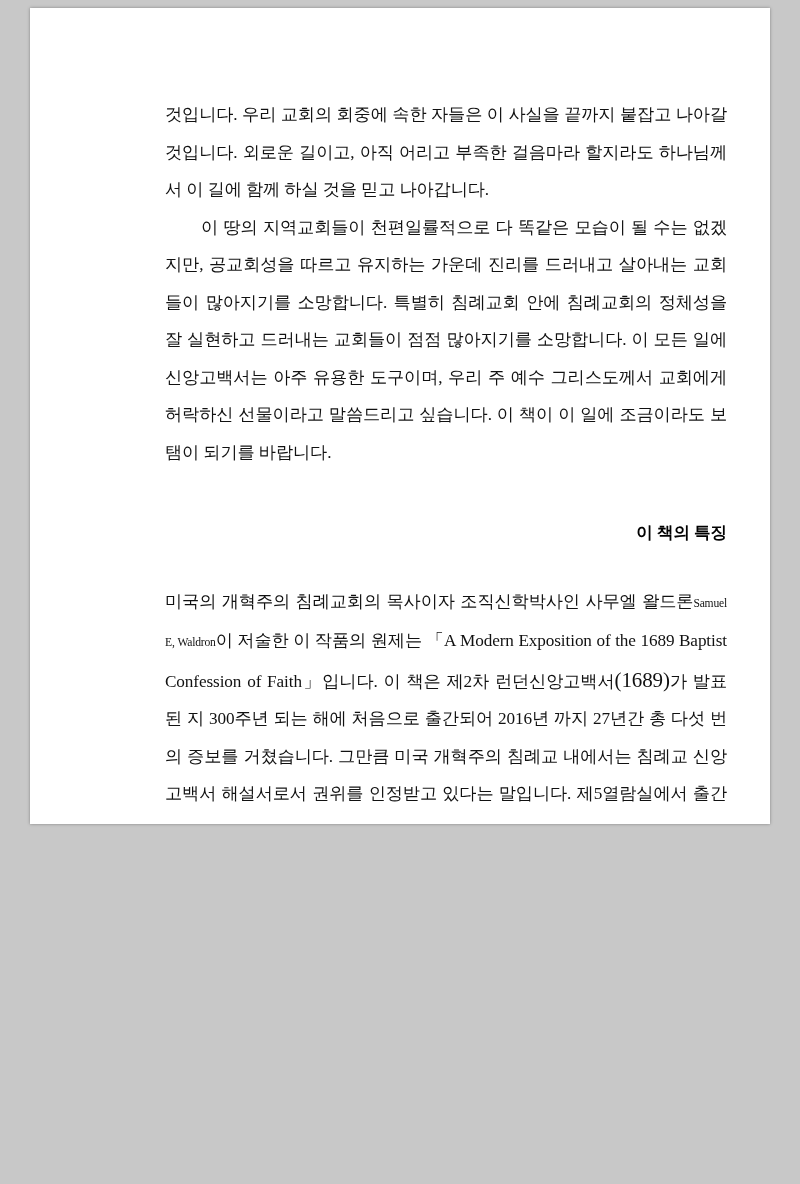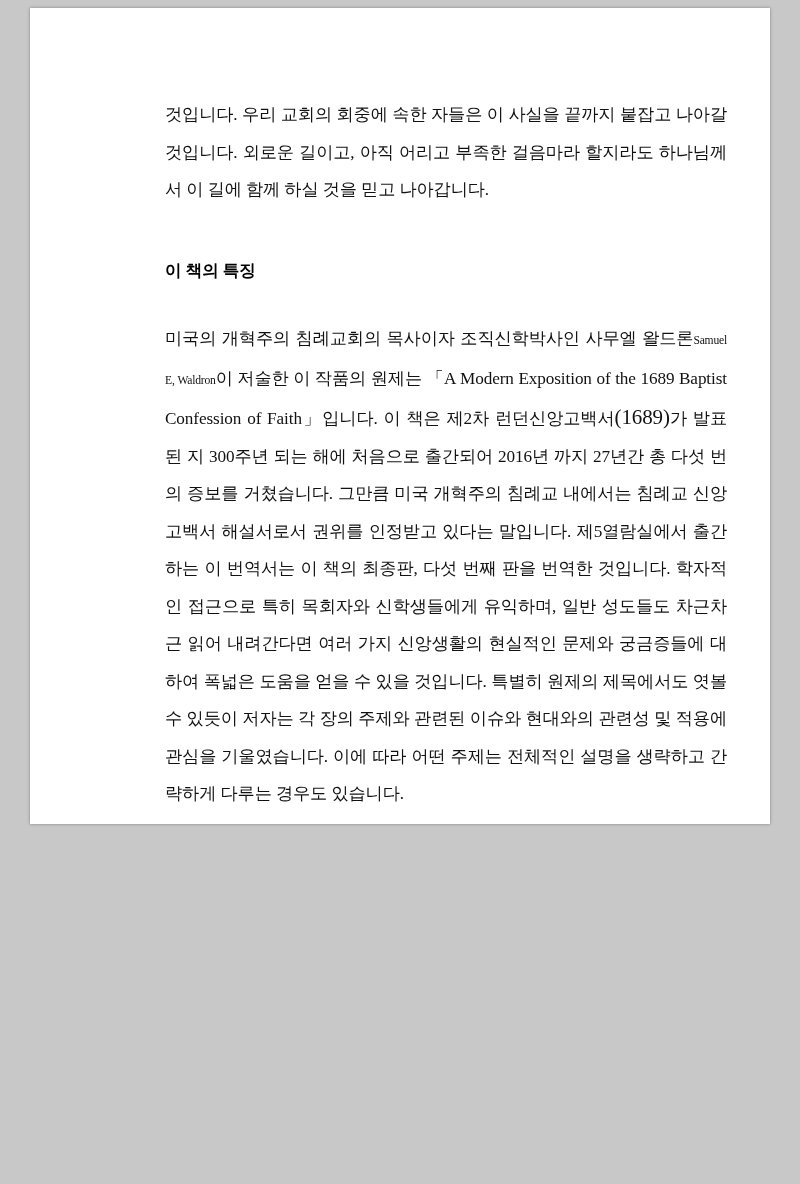--- a/index.html
+++ b/index.html
@@ -38,20 +38,21 @@
   }
   p.indent {
     text-indent: 2.1em;
   }
   .sec-heading {
     margin: 0;
     font-size: 16.5px;
     font-weight: bold;
     color: #000;
     line-height: 1.2;
+    text-align: right;
   }
   .gap-1 { height: 52px; }
   .gap-2 { height: 40px; }
   .latin {
     font-family: "Liberation Serif", serif;
   }
   .footnote-name {
     font-size: 11.6px;
     letter-spacing: -0.2px;
   }
@@ -80,20 +81,21 @@
   }
 </style>
 </head>
 <body>
 
 <div class="page">
   <div class="content">
 
     <p>것입니다. 우리 교회의 회중에 속한 자들은 이 사실을 끝까지 붙잡고 나아갈 것입니다. 외로운 길이고, 아직 어리고 부족한 걸음마라 할지라도 하나님께서 이 길에 함께 하실 것을 믿고 나아갑니다.</p>
 
+    <p class="indent">이 땅의 지역교회들이 천편일률적으로 다 똑같은 모습이 될 수는 없겠지만, 공교회성을 따르고 유지하는 가운데 진리를 드러내고 살아내는 교회들이 많아지기를 소망합니다. 특별히 침례교회 안에 침례교회의 정체성을 잘 실현하고 드러내는 교회들이 점점 많아지기를 소망합니다. 이 모든 일에 신앙고백서는 아주 유용한 도구이며, 우리 주 예수 그리스도께서 교회에게 허락하신 선물이라고 말씀드리고 싶습니다. 이 책이 이 일에 조금이라도 보탬이 되기를 바랍니다.</p>
 
     <div class="gap-1"></div>
 
     <h2 class="sec-heading">이 책의 특징</h2>
 
     <div class="gap-2"></div>
 
     <p><span>미국의 개혁주의 침례교회의 목사이자 조직신학박사인 사무엘 왈드론</span><span class="footnote-name latin">Samuel E, Waldron</span><span>이 저술한 이 작품의 원제는 「A Modern Exposition of the 1689 Baptist Confession of Faith」입니다. 이 책은 제2차 런던신앙고백서</span><span class="small-paren latin">(1689)</span><span>가 발표된 지 300주년 되는 해에 처음으로 출간되어 2016년 까지 27년간 총 다섯 번의 증보를 거쳤습니다. 그만큼 미국 개혁주의 침례교 내에서는 침례교 신앙고백서 해설서로서 권위를 인정받고 있다는 말입니다. 제5열람실에서 출간하는 이 번역서는 이 책의 최종판, 다섯 번째 판을 번역한 것입니다. 학자적인 접근으로 특히 목회자와 신학생들에게 유익하며, 일반 성도들도 차근차근 읽어 내려간다면 여러 가지 신앙생활의 현실적인 문제와 궁금증들에 대하여 폭넓은 도움을 얻을 수 있을 것입니다. 특별히 원제의 제목에서도 엿볼 수 있듯이 저자는 각 장의 주제와 관련된 이슈와 현대와의 관련성 및 적용에 관심을 기울였습니다. 이에 따라 어떤 주제는 전체적인 설명을 생략하고 간략하게 다루는 경우도 있습니다.</span></p>
 
   </div>

